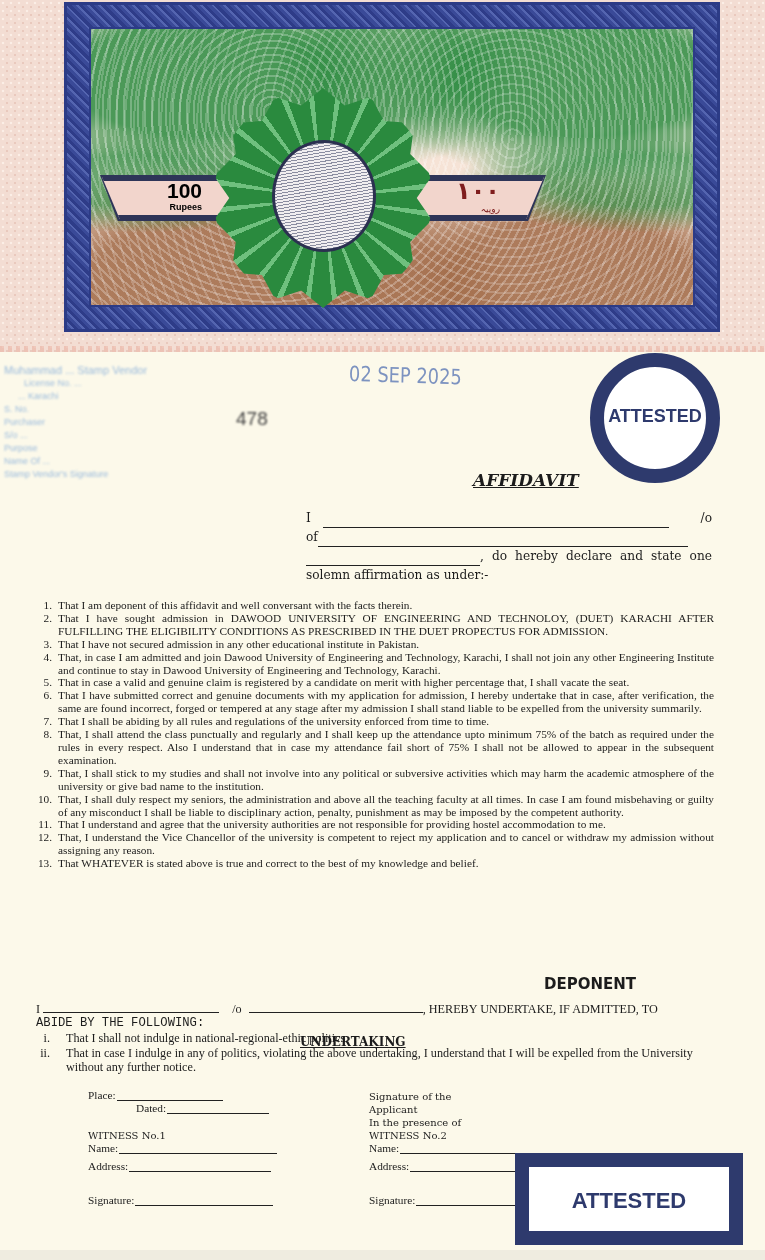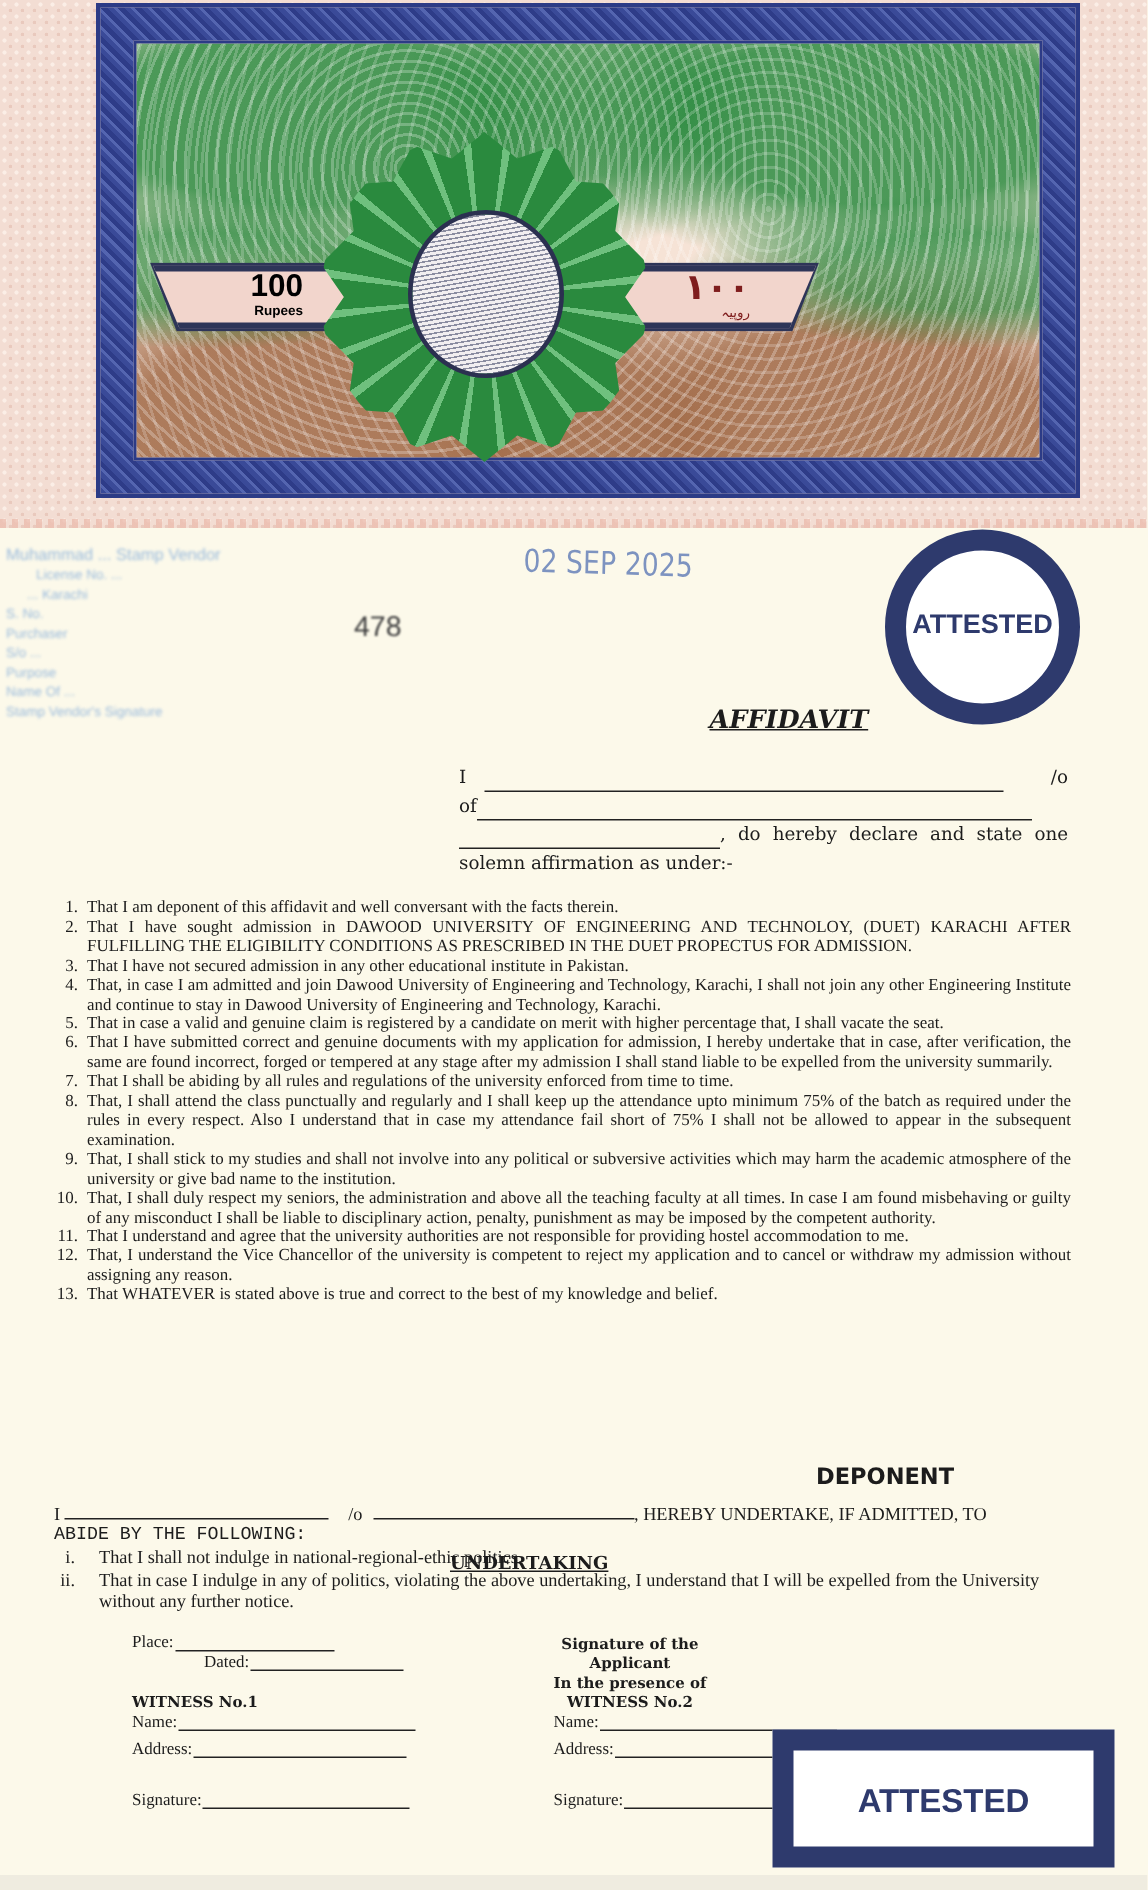--- a/index.html
+++ b/index.html
@@ -161,21 +161,21 @@
   }
   .und-items li { display: flex; }
   .und-items .n { width: 30px; flex: none; text-align: right; padding-right: 16px; }
   .und-items .t { flex: 1; }
   .field {
     position: absolute; font-family: "Liberation Serif", serif; font-size: 11.3px;
     display: flex; align-items: flex-end; white-space: nowrap;
   }
   .field .blank { height: 10px; margin-left: 1px; }
   .bold-lbl {
-    position: absolute; font-family: "DejaVu Serif", serif; font-weight: bold; font-size: 10px; line-height: 13px; text-align: center;
+    position: absolute; font-family: "DejaVu Serif", serif; font-weight: normal; font-size: 10px; line-height: 13px;
   }
   .bottom-strip {
     position: absolute; left: 0; bottom: 0; width: 765px; height: 10px; background: #efece0;
   }
 </style>
 </head>
 <body>
 
 <div class="stamp-bg"></div>
 <div class="stamp-frame">

